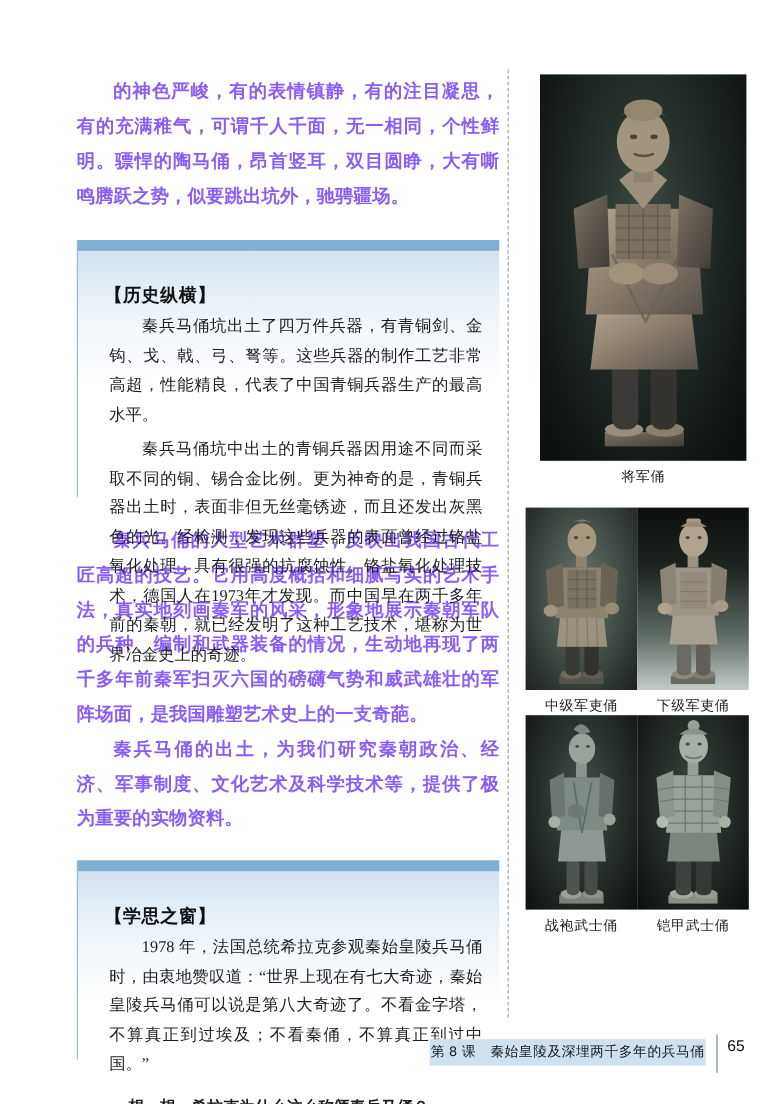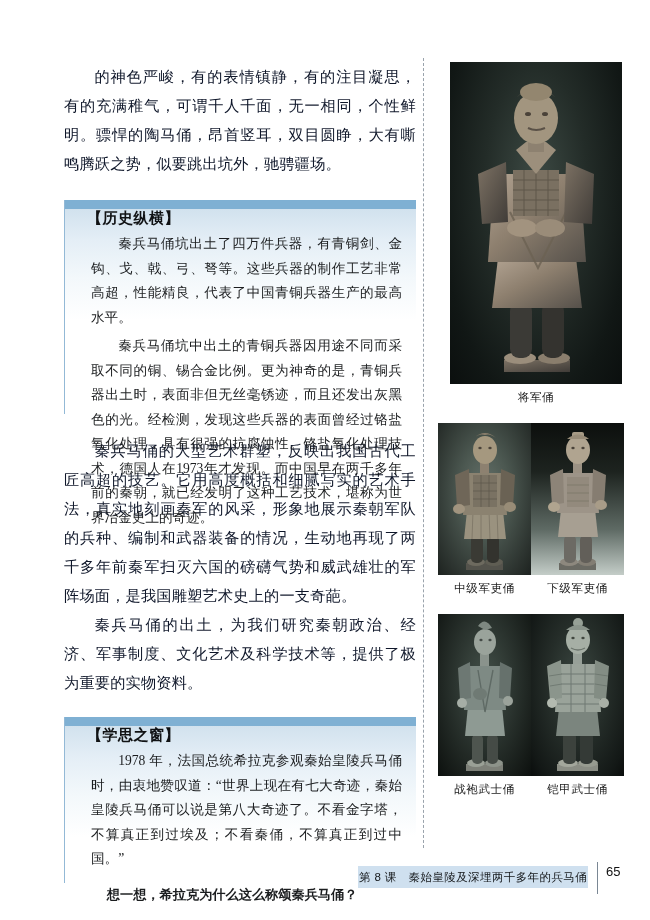--- a/index.html
+++ b/index.html
@@ -44,21 +44,22 @@
   }
 
   p.body {
     margin: 0 0 0 0;
     font-size: 15.2px;
     line-height: 29px;
     text-align: justify;
     text-justify: inter-ideograph;
     letter-spacing: 0.2px;
     text-indent: 2em;
-    color: #0f172a;
+    color: #8b5cf6;
+    font-weight: bold;
   }
 
   .gap-a { height: 22px; }
   .gap-b { height: 22px; }
   .gap-c { height: 20px; }
 
   
   .infobox {
     position: relative;
     border-left: 1px solid #93b9d6;
@@ -71,21 +72,21 @@
                 #ffffff 100%);
     padding: 0;
     box-sizing: border-box;
   }
   .infobox .topbar {
     height: 9px;
     background: #7fb0d3;
     margin: 0;
   }
   .infobox .inner {
-    padding: 0 10px 14px 22px;
+    padding: 28px 10px 14px 22px;
   }
   .infobox h3 {
     margin: 0 0 4px 0;
     font-size: 15px;
     font-weight: bold;
     letter-spacing: 0.5px;
     color: #101214;
     font-family: "Liberation Serif", "DejaVu Serif", serif;
   }
   .infobox p {
@@ -377,21 +378,21 @@
             <rect x="41" y="9" width="12" height="6" rx="2" fill="#a79b86"></rect>
             <path d="M36 16 Q47 7 58 16 Z" fill="#988c78"></path>
             <ellipse cx="42" cy="25" rx="1.7" ry="1.3" fill="#4a4239"></ellipse>
             <ellipse cx="52" cy="25" rx="1.7" ry="1.3" fill="#4a4239"></ellipse>
           </svg>
         </div>
         <div class="fig-caption">下级军吏俑</div>
       </div>
     </div>
 
-    <div class="fig-row" style="margin-top:18px;">
+    <div class="fig-row" style="">
       <div class="fig-cell" id="fig-robe">
         <div class="photo">
           <svg viewBox="0 0 93 162" width="93" height="162">
             <rect x="28" y="150" width="37" height="7" fill="#7d8078"></rect>
             <ellipse cx="38" cy="149" rx="9" ry="4" fill="#9aa096"></ellipse>
             <ellipse cx="56" cy="149" rx="9" ry="4" fill="#8d938a"></ellipse>
             <rect x="34" y="120" width="11" height="30" rx="5" fill="#4e554f"></rect>
             <rect x="49" y="120" width="11" height="30" rx="5" fill="#454b46"></rect>
             <path d="M30 92 L64 92 L67 122 L27 122 Z" fill="#8e9a93"></path>
             <path d="M29 52 L65 52 L68 96 L26 96 Z" fill="#7e8a84"></path>

